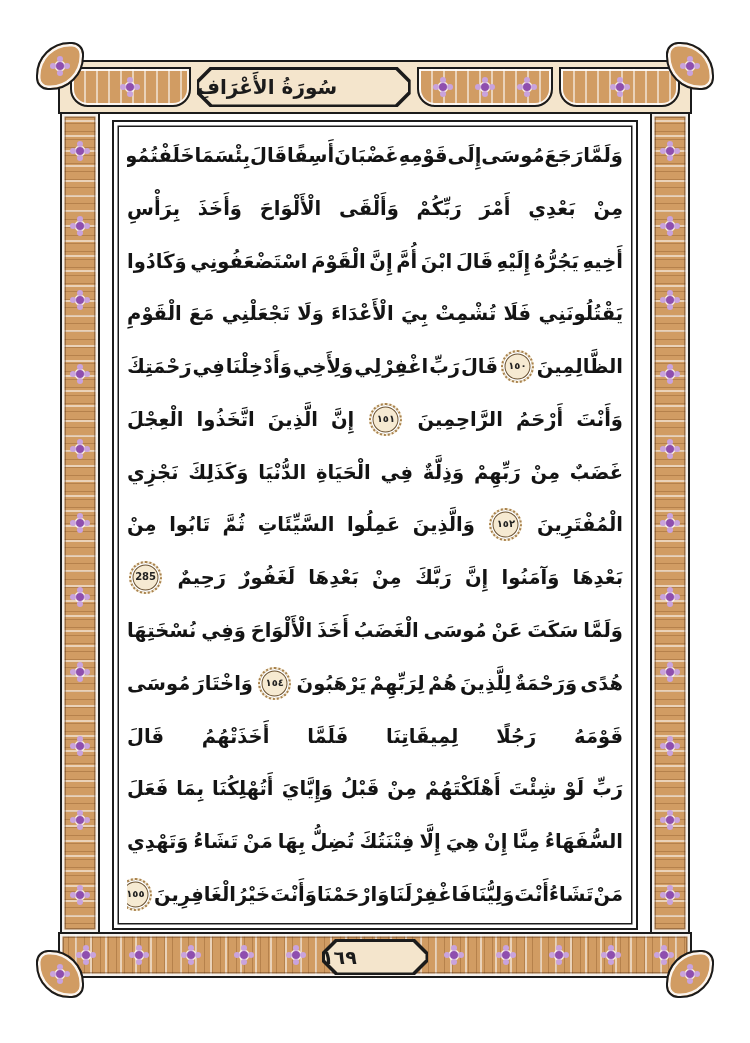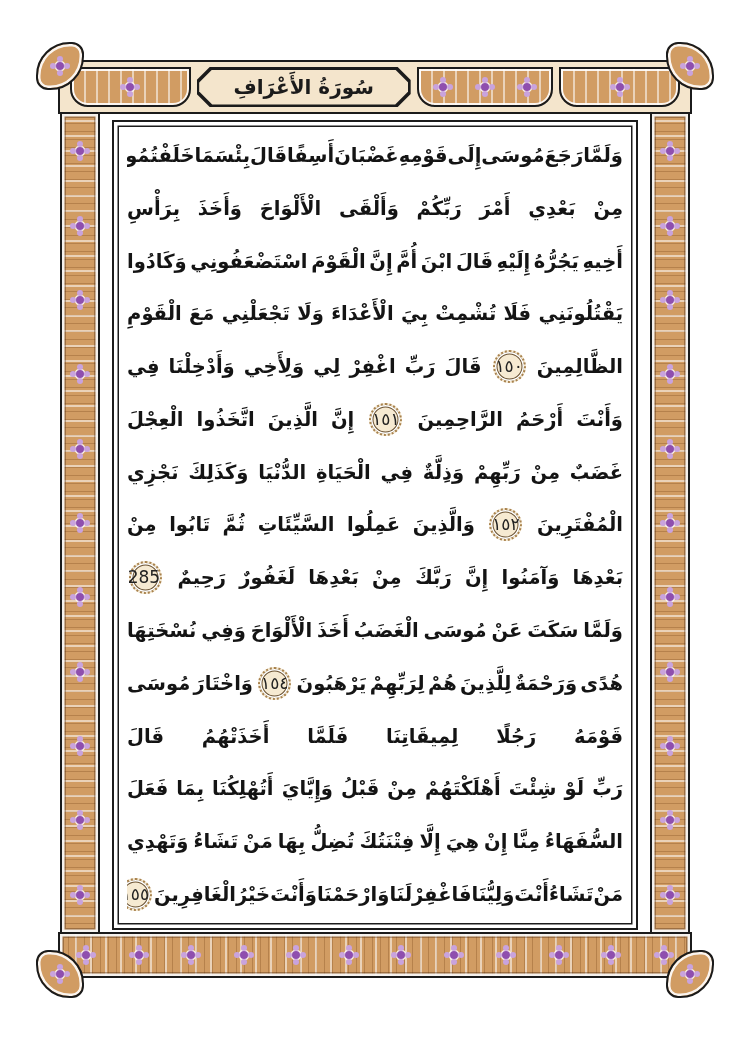--- a/index.html
+++ b/index.html
@@ -39,21 +39,21 @@
     height:40px;background-color:var(--tan);border:2px solid var(--ink);border-radius:0 0 18px 18px;
     background-image:repeating-linear-gradient(90deg, rgba(255,255,255,.55) 0 2px, transparent 2px 12px);
     box-shadow:inset 0 0 0 2px rgba(255,255,255,.9);
     display:flex;align-items:center;justify-content:space-around;flex:1 1 auto;min-width:34px;padding:0 4px;
   }
 
   
   .cart{
     position:relative;height:40px;background:var(--ink);
     clip-path:polygon(13px 0,calc(100% - 13px) 0,100% 13px,100% calc(100% - 13px),calc(100% - 13px) 100%,13px 100%,0 calc(100% - 13px),0 13px);
-    display:flex;align-items:center;justify-content:center;flex:0 0 auto;
+    display:flex;align-items:center;flex:0 0 auto;
   }
   .cart::before{content:"";position:absolute;inset:2.5px;background:var(--cream);clip-path:inherit;}
   .cart-label{position:relative;z-index:1;font-weight:bold;font-size:20px;color:var(--ink);white-space:nowrap;direction:rtl;}
   .cart-surah{width:214px;}
   .cart-juz{width:194px;}
   .cart-page{position:absolute;left:50%;top:5px;transform:translateX(-50%);width:106px;height:36px;}
   .cart-page .cart-label{font-size:19px;letter-spacing:2px;}
 
   
   .corner{
@@ -85,21 +85,21 @@
   .qline{
     display:flex;justify-content:space-between;align-items:center;
     height:51px;overflow:hidden;direction:rtl;
     font-weight:bold;font-size:19.5px;color:#141414;line-height:51px;white-space:nowrap;
   }
   .qline .word{flex:0 0 auto;}
   .medallion{
     flex:0 0 auto;width:33px;height:33px;border-radius:50%;
     background:var(--med-fill);border:2.5px dotted var(--med-ring);
     box-shadow:inset 0 0 0 1.5px #fff, inset 0 0 0 2.5px #6b5333;
-    font-size:17px;line-height:28px;text-align:center;font-weight:normal;color:#222;
+    font-size:10px;line-height:28px;text-align:center;font-weight:bold;color:#222;
     margin:0 2px;direction:rtl;
   }
 </style>
 </head>
 <body>
 
 <div class="page">
 
   <div class="header-band">
     <div class="motif">
@@ -138,20 +138,23 @@
       <span class="flower"></span>
       <span class="flower"></span>
       <span class="flower"></span>
       <span class="flower"></span>
       <span class="flower"></span>
       <span class="flower"></span>
       <span class="flower"></span>
       <span class="flower"></span>
     </div>
   <div class="band band-bottom">
+    <div class="cart cart-page">
+      <span class="cart-label">١٦٩</span>
+    </div>
   <span class="flower"></span>
       <span class="flower"></span>
       <span class="flower"></span>
       <span class="flower"></span>
       <span class="flower"></span>
       <span class="flower"></span>
       <span class="flower"></span>
       <span class="flower"></span>
       <span class="flower"></span>
       <span class="flower"></span>
@@ -222,20 +225,21 @@
         <div class="qline">
           <span class="word">الظَّالِمِينَ</span>
           <span class="medallion">١٥٠</span>
           <span class="word">قَالَ</span>
           <span class="word">رَبِّ</span>
           <span class="word">اغْفِرْ</span>
           <span class="word">لِي</span>
           <span class="word">وَلِأَخِي</span>
           <span class="word">وَأَدْخِلْنَا</span>
           <span class="word">فِي</span>
+          <span class="word">رَحْمَتِكَ</span>
         </div>
         <div class="qline">
           <span class="word">وَأَنْتَ</span>
           <span class="word">أَرْحَمُ</span>
           <span class="word">الرَّاحِمِينَ</span>
           <span class="medallion">١٥١</span>
           <span class="word">إِنَّ</span>
           <span class="word">الَّذِينَ</span>
           <span class="word">اتَّخَذُوا</span>
           <span class="word">الْعِجْلَ</span>

